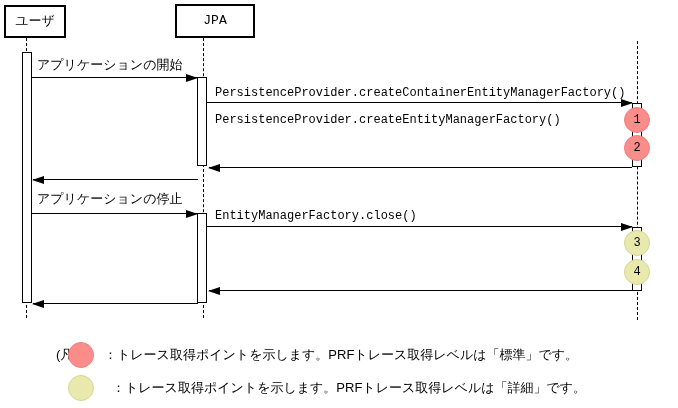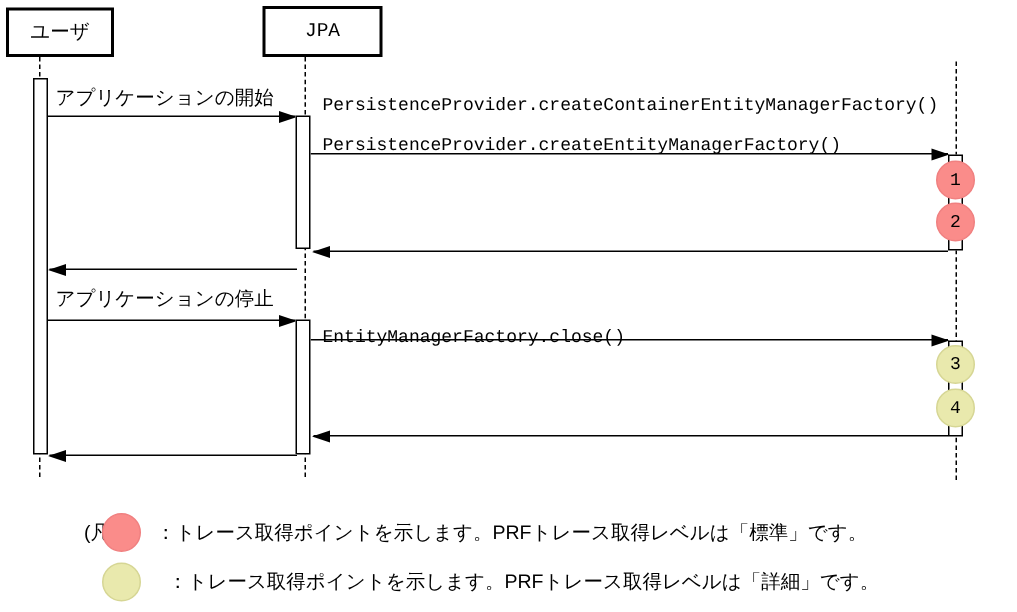--- a/index.html
+++ b/index.html
@@ -77,20 +77,21 @@
     font-size: 13px;
     line-height: 16px;
     white-space: nowrap;
     z-index: 2;
     letter-spacing: 0;
   }
   .code {
     font-family: "Liberation Mono", "DejaVu Sans Mono", monospace;
     font-size: 12px;
     line-height: 14px;
+    margin-top: 23px;
   }
   .trace-circle {
     position: absolute;
     box-sizing: border-box;
     width: 26px;
     height: 26px;
     border-radius: 50%;
     display: flex;
     align-items: center;
     justify-content: center;
@@ -115,21 +116,21 @@
 </style>
 </head>
 <body>
 
 <div id="stage">
 
   <div class="lifeline" style="left:26px; top:38px; height:280px;"></div>
   <div class="lifeline" style="left:203px; top:38px; height:280px;"></div>
   <div class="lifeline" style="left:637px; top:41px; height:279px;"></div>
 
-  <div class="actor-box" style="left:4px; top:5px; width:72px; height:33px;">
+  <div class="actor-box" style="left:4px; top:5px; width:62px; height:33px;">
     <span>ユーザ</span>
   </div>
   <div class="actor-box" style="left:175px; top:4px; width:80px; height:34px;">
     <span>JPA</span>
   </div>
 
   <div class="activation" style="left:22px; top:52px; height:251px;"></div>
   <div class="activation" style="left:197px; top:77px; height:89px;"></div>
   <div class="activation" style="left:197px; top:213px; height:90px;"></div>
   <div class="activation" style="left:632px; top:103px; height:64px;"></div>
@@ -141,21 +142,21 @@
   <div class="arrow left" style="left:33px; top:179px; width:165px;"></div>
   <div class="arrow right" style="left:32px; top:213px; width:165px;"></div>
   <div class="arrow right" style="left:207px; top:226px; width:425px;"></div>
   <div class="arrow left" style="left:209px; top:290px; width:423px;"></div>
   <div class="arrow left" style="left:33px; top:303px; width:165px;"></div>
 
   <div class="msg-label" style="left:37px; top:57px;text-align:center;">アプリケーションの開始</div>
   <div class="msg-label code" style="left:215px; top:63px;">PersistenceProvider.createContainerEntityManagerFactory()</div>
   <div class="msg-label code" style="left:215px; top:90px;">PersistenceProvider.createEntityManagerFactory()</div>
   <div class="msg-label" style="left:37px; top:191px;">アプリケーションの停止</div>
-  <div class="msg-label code" style="left:215px; top:218px;text-align:right;">EntityManagerFactory.close()</div>
+  <div class="msg-label code" style="left:215px; top:186px;text-align:right;">EntityManagerFactory.close()</div>
 
   <div class="trace-circle tp-standard" style="left:624px; top:107px;">
     <span>1</span>
   </div>
   <div class="trace-circle tp-standard" style="left:624px; top:135px;">
     <span>2</span>
   </div>
   <div class="trace-circle tp-detail" style="left:624px; top:230px;">
     <span>3</span>
   </div>

